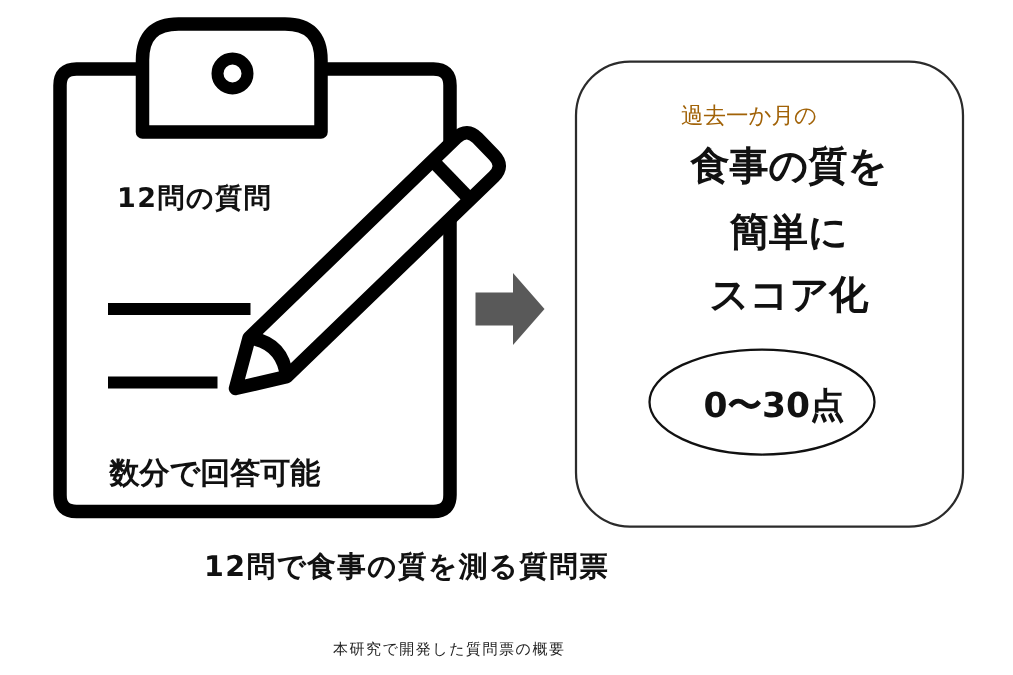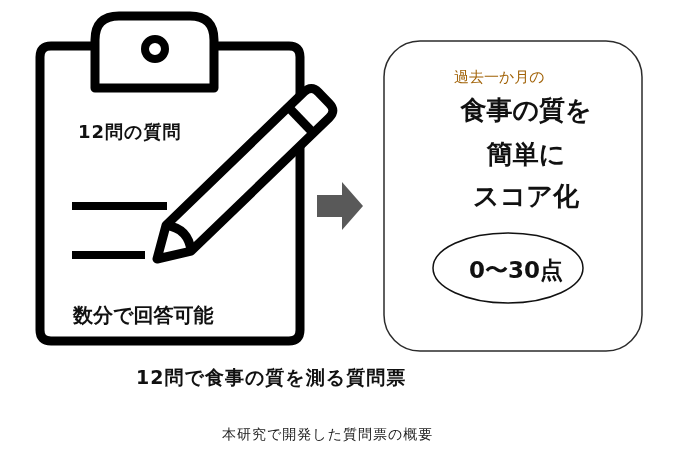--- a/index.html
+++ b/index.html
@@ -9,21 +9,21 @@
   .t { position: absolute; white-space: nowrap; font-weight: bold; }
   .clip-title { left: 62px; top: 120px; font-size: 18px; letter-spacing: 1px; margin-left: 16px; }
   .clip-foot { left: 73px; top: 302px; font-size: 20px; }
   .period { left: 454px; top: 68px; font-size: 15px; font-weight: normal; color: #a16207; }
   .big { font-size: 26px; text-align: center; width: 200px; left: 426px; }
   .l1 { top: 93px; }
   .l2 { top: 137px; }
   .l3 { top: 179px; }
   .range { left: 469px; top: 255px; font-size: 23px; }
   .headline { left: 136px; top: 365px; font-size: 19px; letter-spacing: 1px; }
-  .caption { left: 222px; top: 426px; font-size: 14px; font-weight: normal;
+  .caption { left: 222px; top: 426px; font-size: 10px; font-weight: normal;
              font-family: "DejaVu Serif", serif; color: #222; letter-spacing: 1px; }
 </style>
 </head>
 <body>
 
 <svg class="art" width="675" height="450" viewBox="0 0 675 450">
 
   <path d="M95 46 H51 Q40 46 40 57 V330 Q40 341 51 341 H289 Q300 341 300 330 V57 Q300 46 289 46 H216" fill="none" stroke="#000" stroke-width="9" stroke-linejoin="round"></path>
 
   <path d="M95 88 V40 Q95 16 119 16 H190 Q214 16 214 40 V88 Z" fill="#fff" stroke="#000" stroke-width="9" stroke-linejoin="round"></path>

